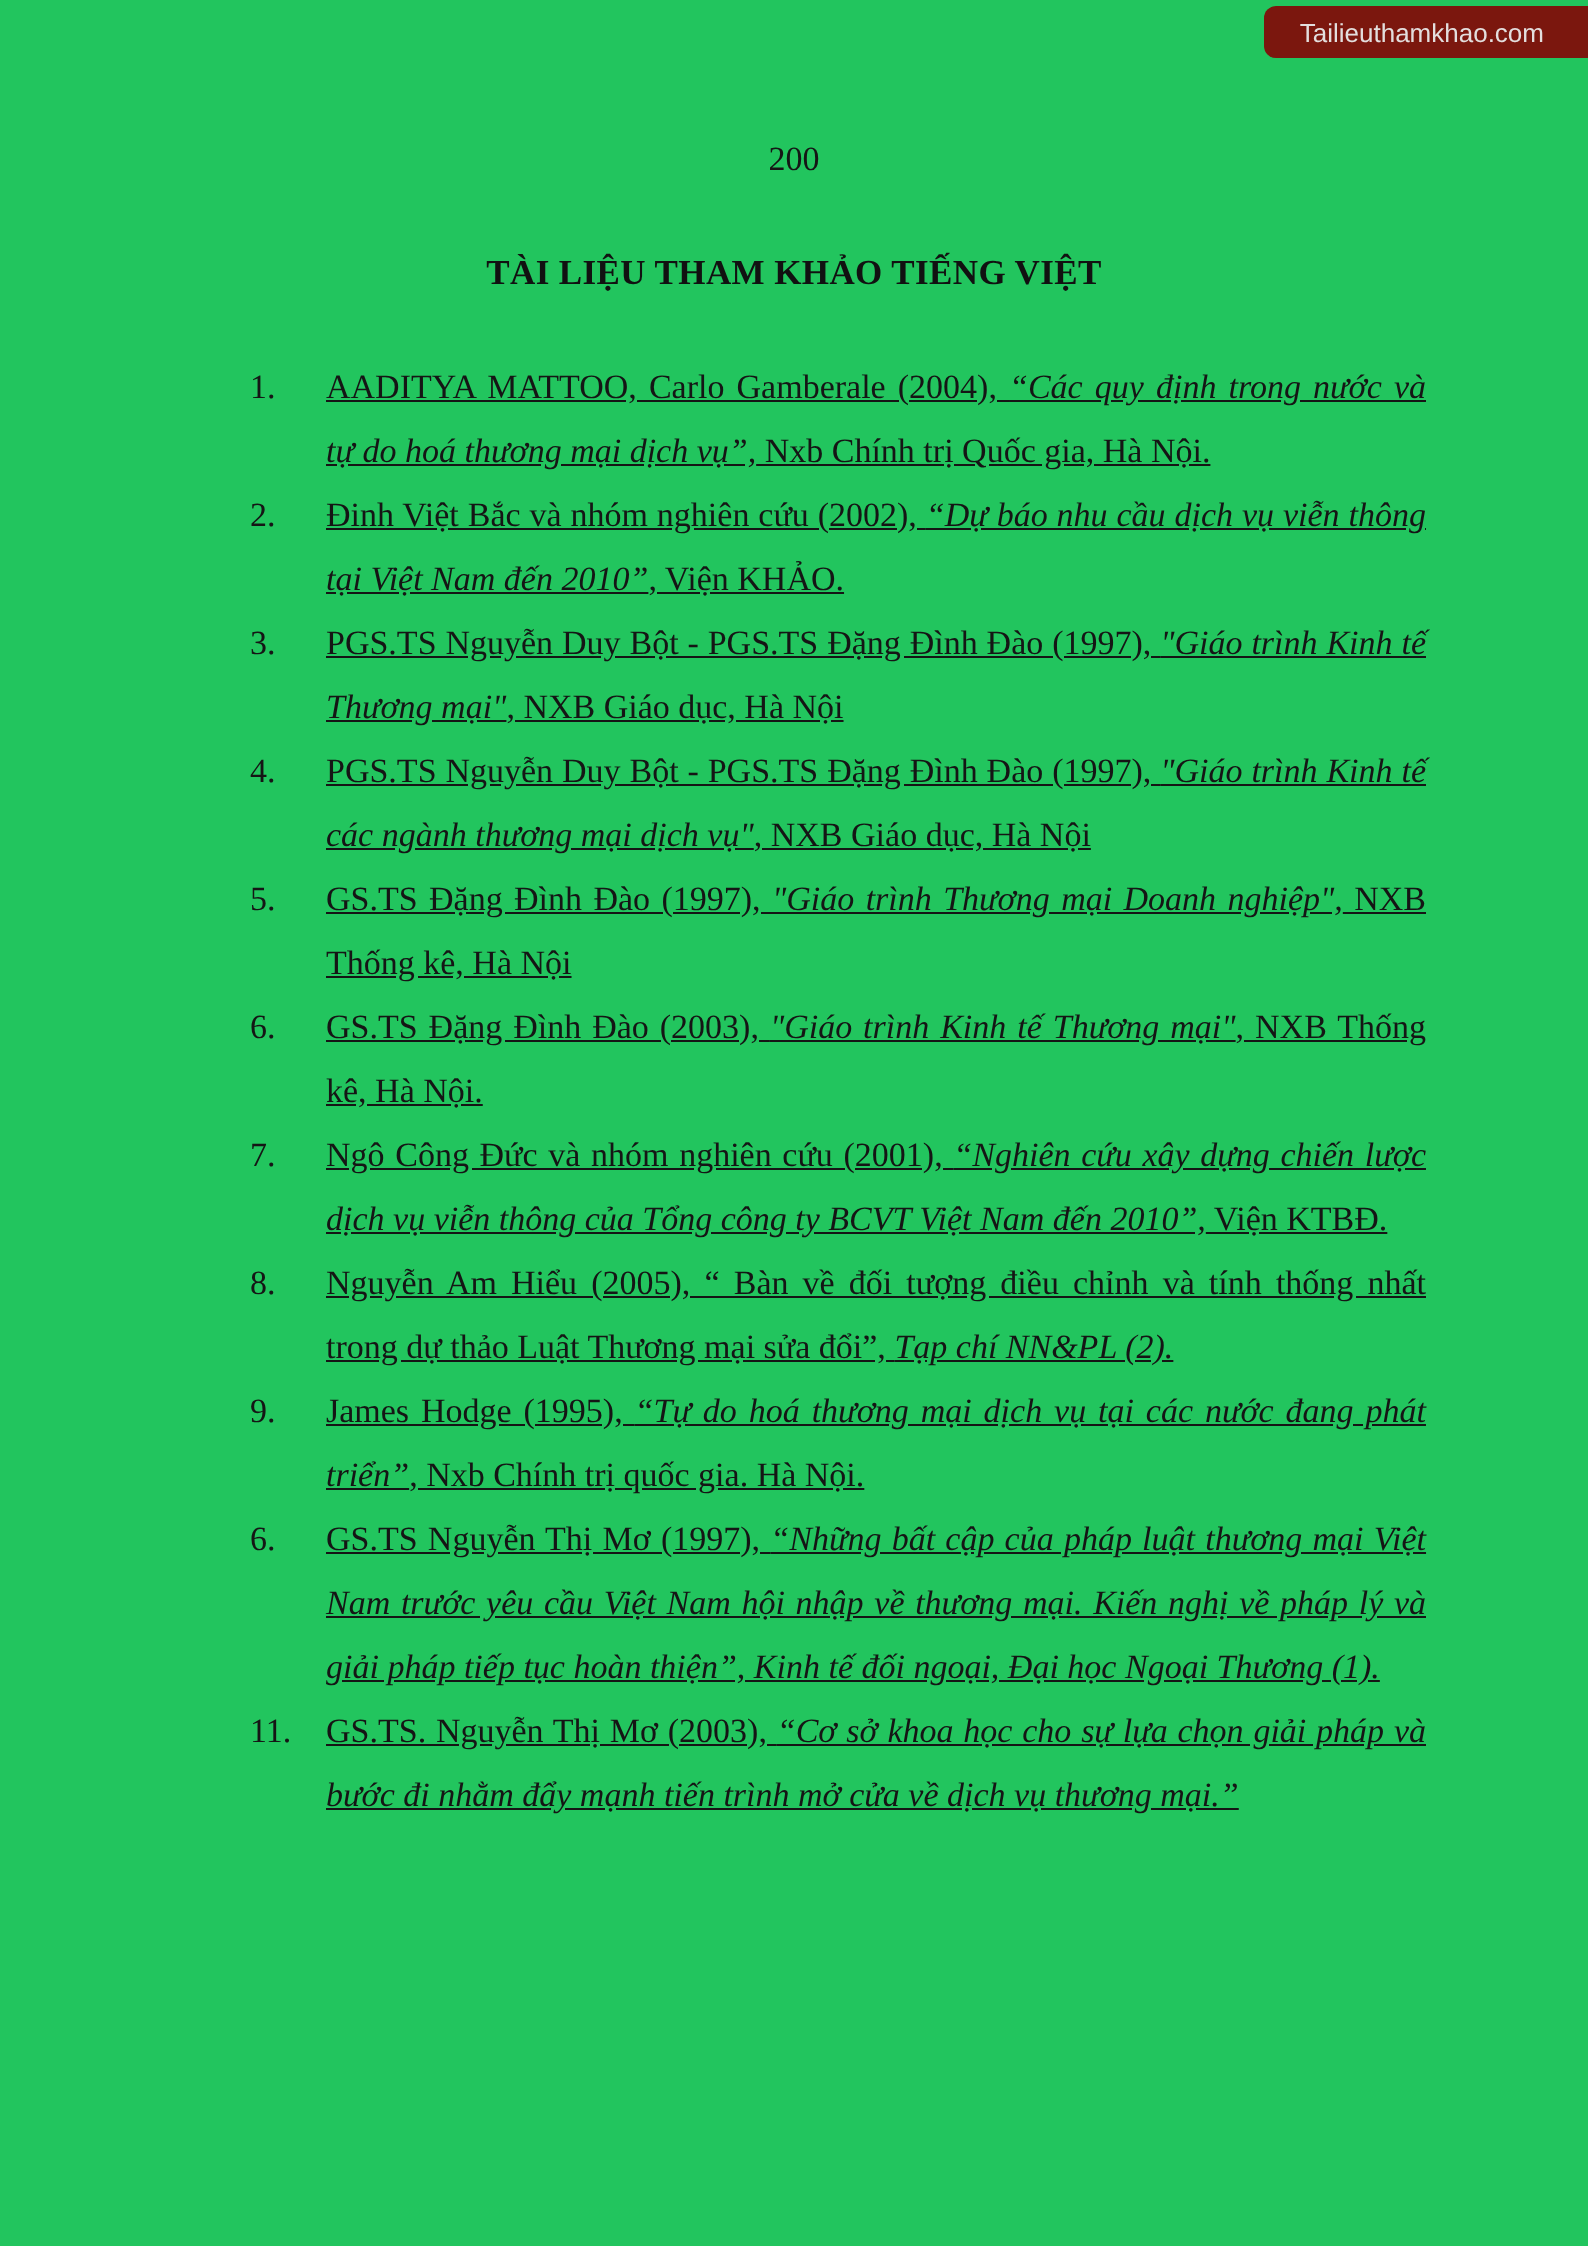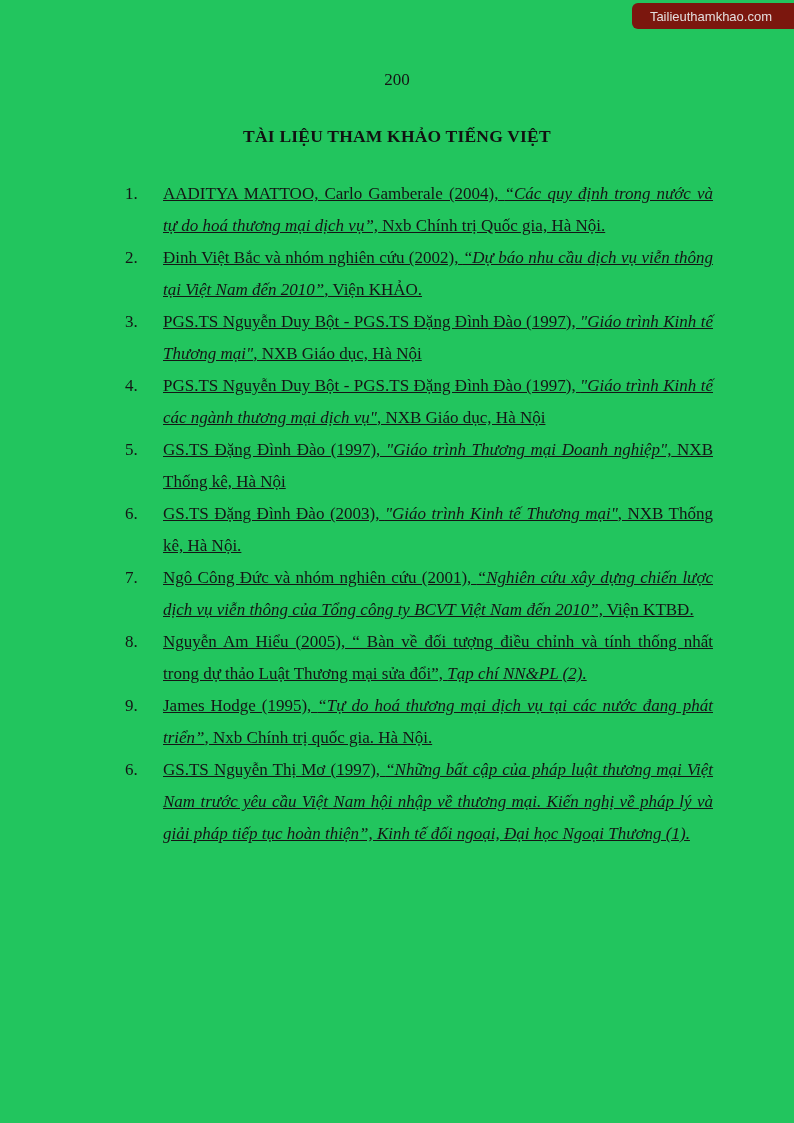--- a/index.html
+++ b/index.html
@@ -121,15 +121,19 @@
         <span class="ref-text"><span>Nguyễn Am Hiểu (2005), “ Bàn về đối tượng điều chỉnh và tính thống nhất trong dự thảo Luật Thương mại sửa đổi”, </span><span class="it">Tạp chí NN&amp;PL (2).</span></span>
       </div>
       <div class="ref-item">
         <span class="ref-num">9.</span>
         <span class="ref-text"><span>James Hodge (1995), </span><span class="it">“Tự do hoá thương mại dịch vụ tại các nước đang phát triển”</span><span>, Nxb Chính trị quốc gia. Hà Nội.</span></span>
       </div>
       <div class="ref-item">
         <span class="ref-num">6.</span>
         <span class="ref-text"><span>GS.TS Nguyễn Thị Mơ (1997), </span><span class="it">“Những bất cập của pháp luật thương mại Việt Nam trước yêu cầu Việt Nam hội nhập về thương mại. Kiến nghị về pháp lý và giải pháp tiếp tục hoàn thiện”, Kinh tế đối ngoại, Đại học Ngoại Thương (1).</span></span>
       </div>
+      <div class="ref-item">
+        <span class="ref-num">11.</span>
+        <span class="ref-text"><span>GS.TS. Nguyễn Thị Mơ (2003), </span><span class="it">“Cơ sở khoa học cho sự lựa chọn giải pháp và bước đi nhằm đẩy mạnh tiến trình mở cửa về dịch vụ thương mại.”</span></span>
+      </div>
     </div>
 
 </div>
 
 </body></html>

